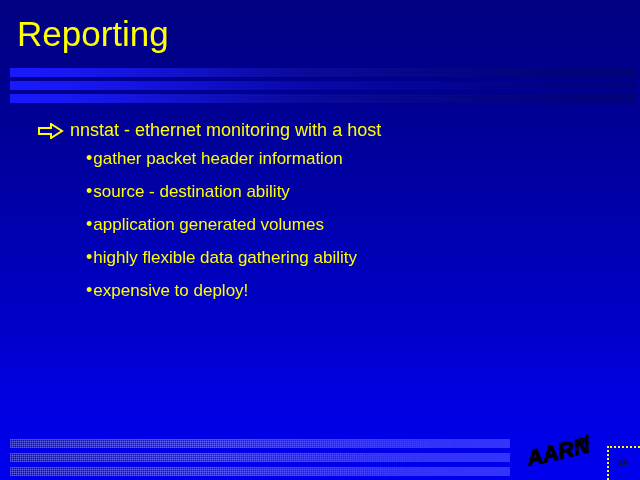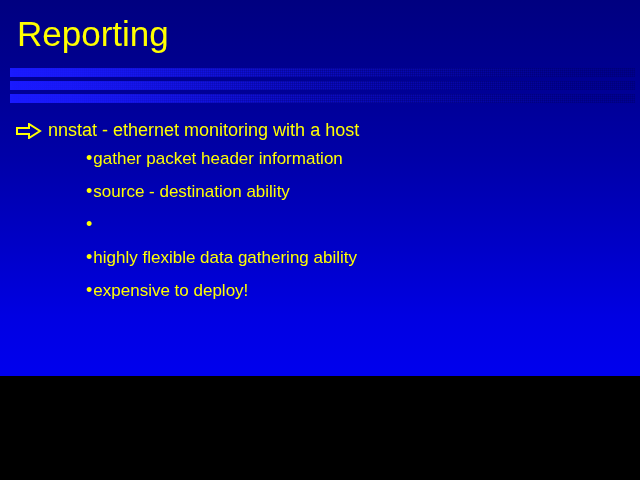--- a/index.html
+++ b/index.html
@@ -5,21 +5,21 @@
 <style>
   html, body {
     margin: 0;
     padding: 0;
     background: #000000;
   }
 
   #slide {
     position: relative;
     width: 640px;
-    height: 376px;
+    height: 480px;
     overflow: hidden;
     font-family: "Liberation Sans", sans-serif;
     
     background: linear-gradient(to bottom, #000080 0%, #00008f 18%, #0000a8 42%, #0000c8 66%, #0000e2 84%, #0000ee 100%);
     -webkit-font-smoothing: none;
   }
 
   
   #title {
     position: absolute;
@@ -110,21 +110,21 @@
     position: absolute;
     left: 0;
     top: 118px;
     width: 640px;
   }
 
   .level1 {
     position: relative;
     display: flex;
     align-items: flex-start;
-    padding-left: 16px;
+    padding-left: 38px;
     height: 28px;
   }
   .level1 .arrow-icon {
     width: 26px;
     flex: 0 0 26px;
     display: block;
     margin-top: 5px;
   }
   .level1 .l1-text {
     font-size: 18px;
@@ -218,20 +218,21 @@
       <span class="l2-text">gather packet header information</span>
     </div>
 
     <div class="level2">
       <span class="dot">•</span>
       <span class="l2-text">source - destination ability</span>
     </div>
 
     <div class="level2">
       <span class="dot">•</span>
+      <span class="l2-text">application generated volumes</span>
     </div>
 
     <div class="level2">
       <span class="dot">•</span>
       <span class="l2-text">highly flexible data gathering ability</span>
     </div>
 
     <div class="level2">
       <span class="dot">•</span>
       <span class="l2-text">expensive to deploy!</span>

